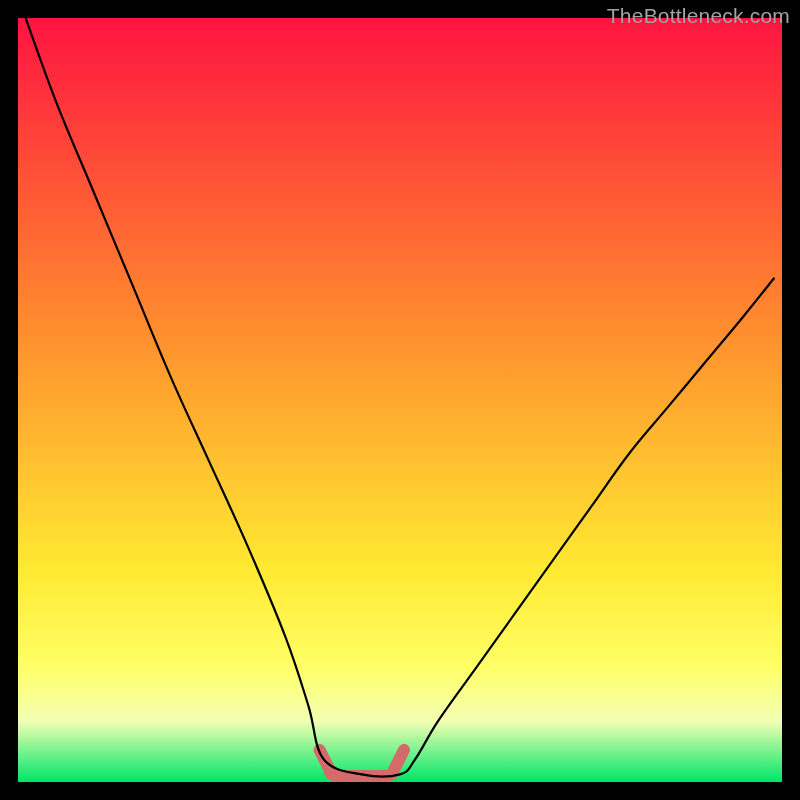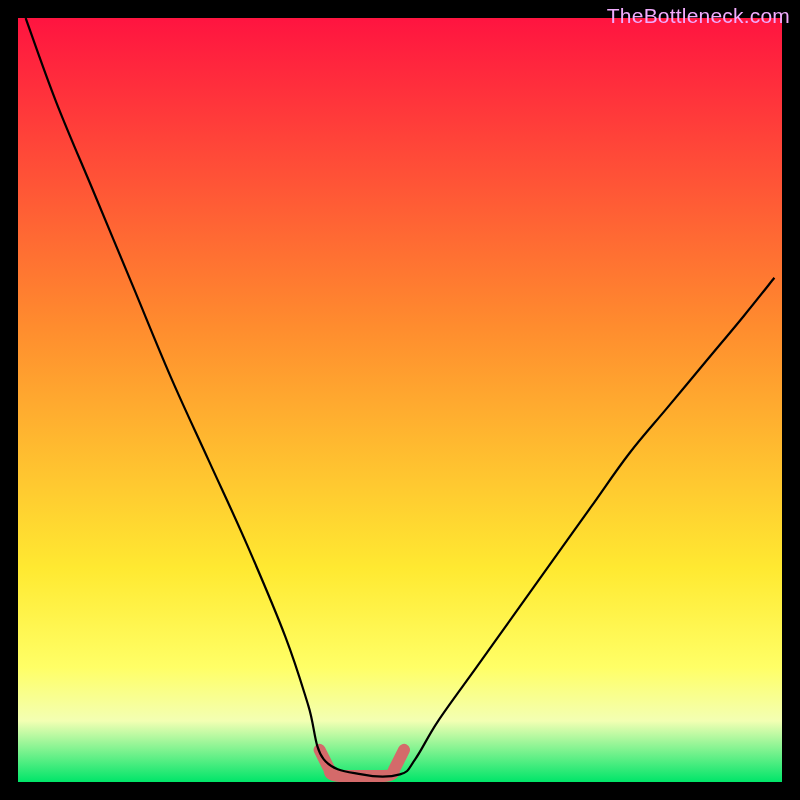--- a/index.html
+++ b/index.html
@@ -24,21 +24,21 @@
     width: 764px;
     height: 764px;
     overflow: hidden;
   }
   .watermark {
     position: absolute;
     top: 4px;
     right: 10px;
     font-size: 21px;
     font-weight: 500;
-    color: #f0abfc;
+    color: #a3a3a3;
     letter-spacing: 0.2px;
   }
   svg {
     display: block;
   }
 </style>
 </head>
 <body>
 
 <div class="frame">

